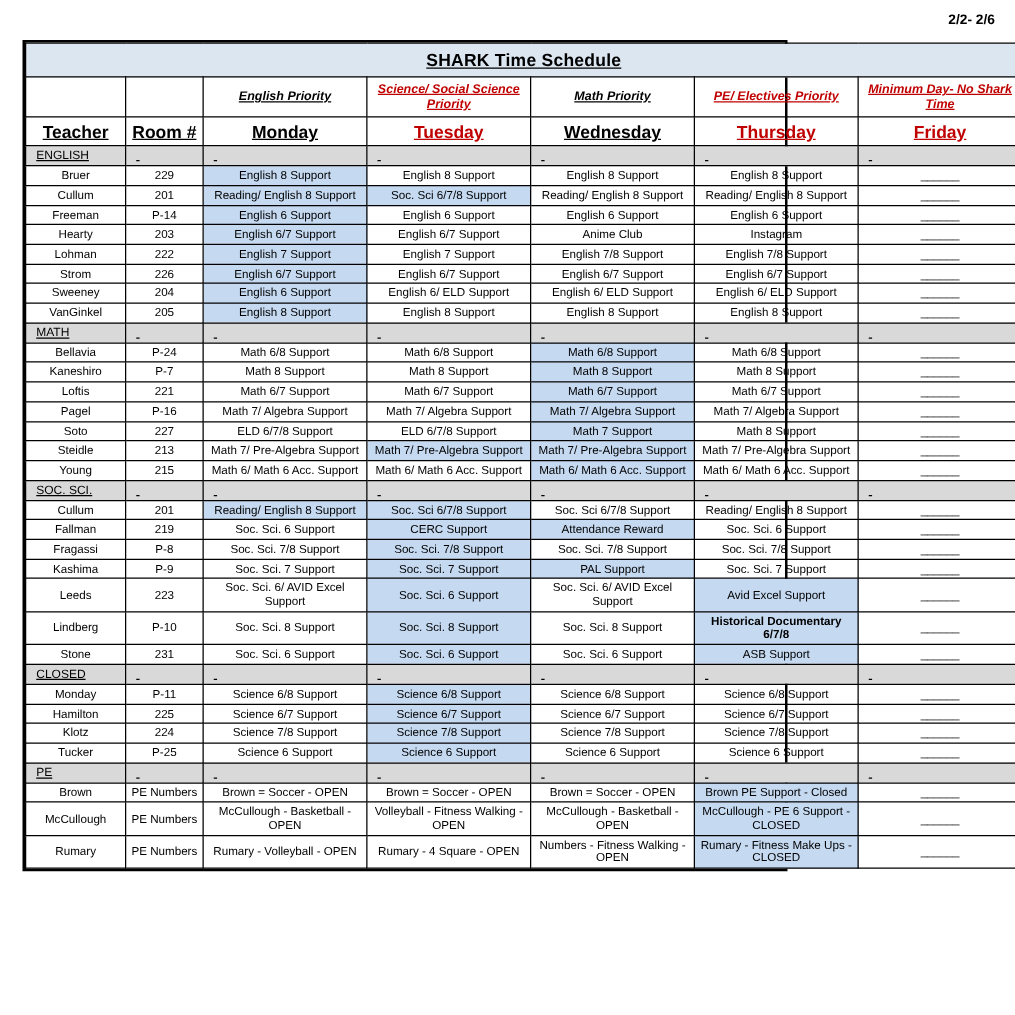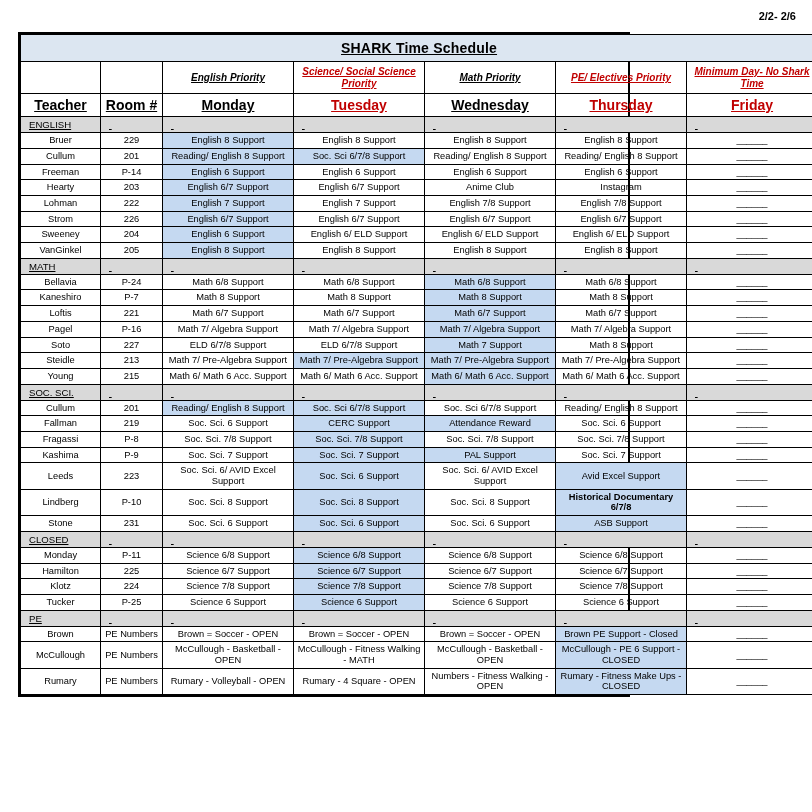--- a/index.html
+++ b/index.html
@@ -397,21 +397,21 @@
             <td>Brown = Soccer - OPEN</td>
             <td>Brown = Soccer - OPEN</td>
             <td>Brown = Soccer - OPEN</td>
             <td class="blue-cell">Brown PE Support - Closed</td>
             <td class="underline-blank">______</td>
           </tr>
           <tr>
             <td class="teacher">McCullough</td>
             <td>PE Numbers</td>
             <td>McCullough - Basketball - OPEN</td>
-            <td>McCullough - Fitness Walking - MATH</td>
+            <td>Volleyball - Fitness Walking - OPEN</td>
             <td>McCullough - Basketball - OPEN</td>
             <td class="blue-cell">McCullough - PE 6 Support - CLOSED</td>
             <td class="underline-blank">______</td>
           </tr>
           <tr>
             <td class="teacher">Rumary</td>
             <td>PE Numbers</td>
             <td>Rumary - Volleyball - OPEN</td>
             <td>Rumary - 4 Square - OPEN</td>
             <td>Numbers - Fitness Walking - OPEN</td>

